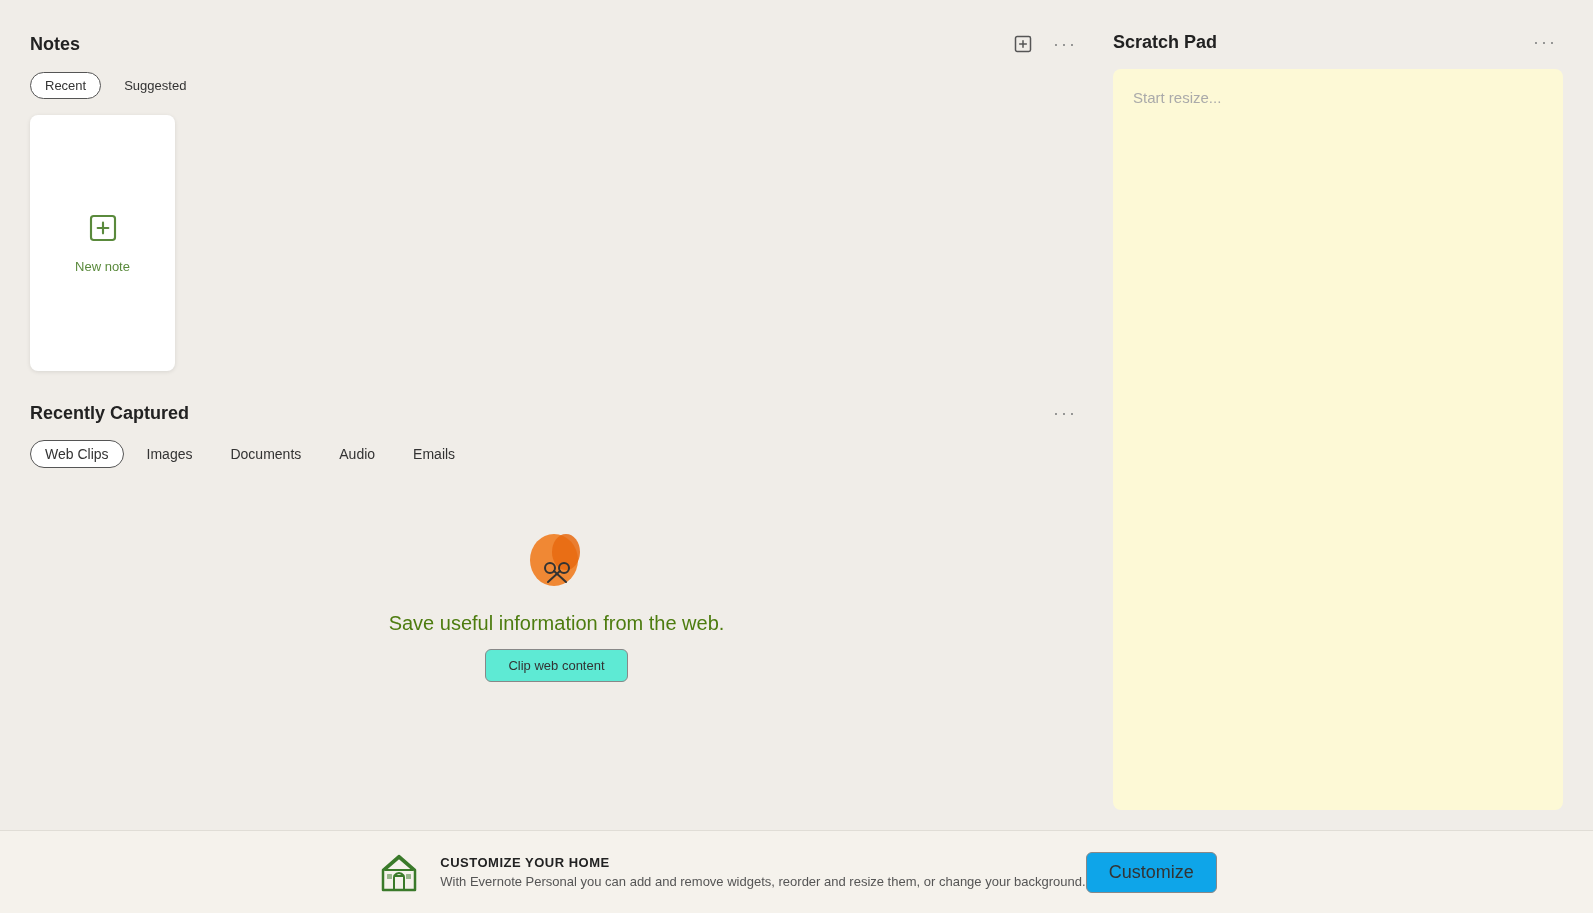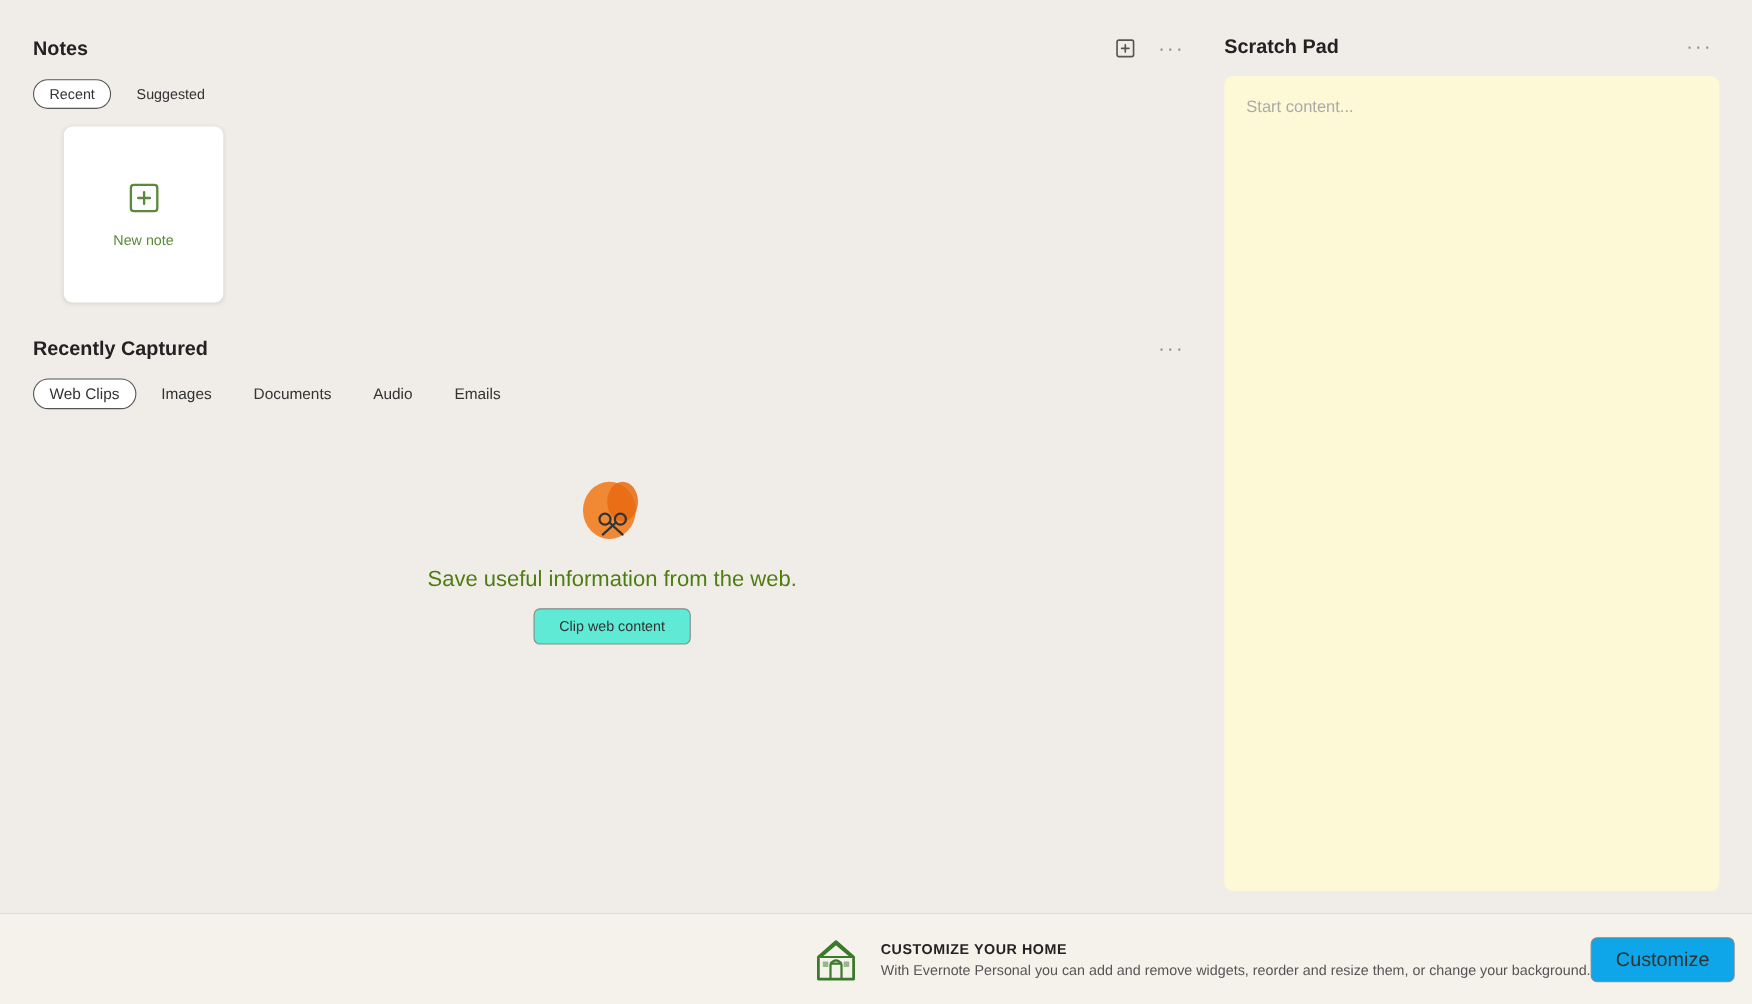--- a/index.html
+++ b/index.html
@@ -88,31 +88,30 @@
       background: transparent;
     }
 
     .notes-grid {
       display: flex;
       gap: 16px;
     }
 
     .note-card {
       width: 145px;
-      height: 160px;
+      height: 256px;
       background: white;
       border-radius: 8px;
       box-shadow: 0 1px 4px rgba(0,0,0,0.1);
       display: flex;
       flex-direction: column;
       align-items: center;
       justify-content: center;
       cursor: pointer;
       gap: 8px;
-      margin-left: 28px;
     }
 
     .note-icon {
       font-size: 28px;
       color: #5a8a3c;
     }
 
     .note-label {
       font-size: 13px;
       color: #5a8a3c;
@@ -207,21 +206,21 @@
       font-size: 15px;
     }
 
     
     .footer-banner {
       background: #f5f2ec;
       border-top: 1px solid #e0ddd6;
       padding: 18px 16px;
       display: flex;
       align-items: center;
-      justify-content: flex-end;
+      justify-content: center;
     }
 
     .footer-left {
       display: flex;
       align-items: center;
       gap: 18px;
     }
 
     .home-icon-wrapper {
       width: 46px;
@@ -347,21 +346,21 @@
     </div>
 
   </div>
 
   <div class="right-panel">
     <div class="scratch-pad-header">
       <span class="scratch-pad-title">Scratch Pad</span>
       <button class="dots-menu">···</button>
     </div>
     <div class="scratch-pad-area">
-      <span class="scratch-placeholder">Start content...</span>
+      <span class="scratch-placeholder">Start resize...</span>
     </div>
   </div>
 </div>
 
 <div class="footer-banner">
   <div class="footer-left">
     <div class="home-icon-wrapper">
 
       <svg width="44" height="44" viewBox="0 0 44 44" fill="none">
 

